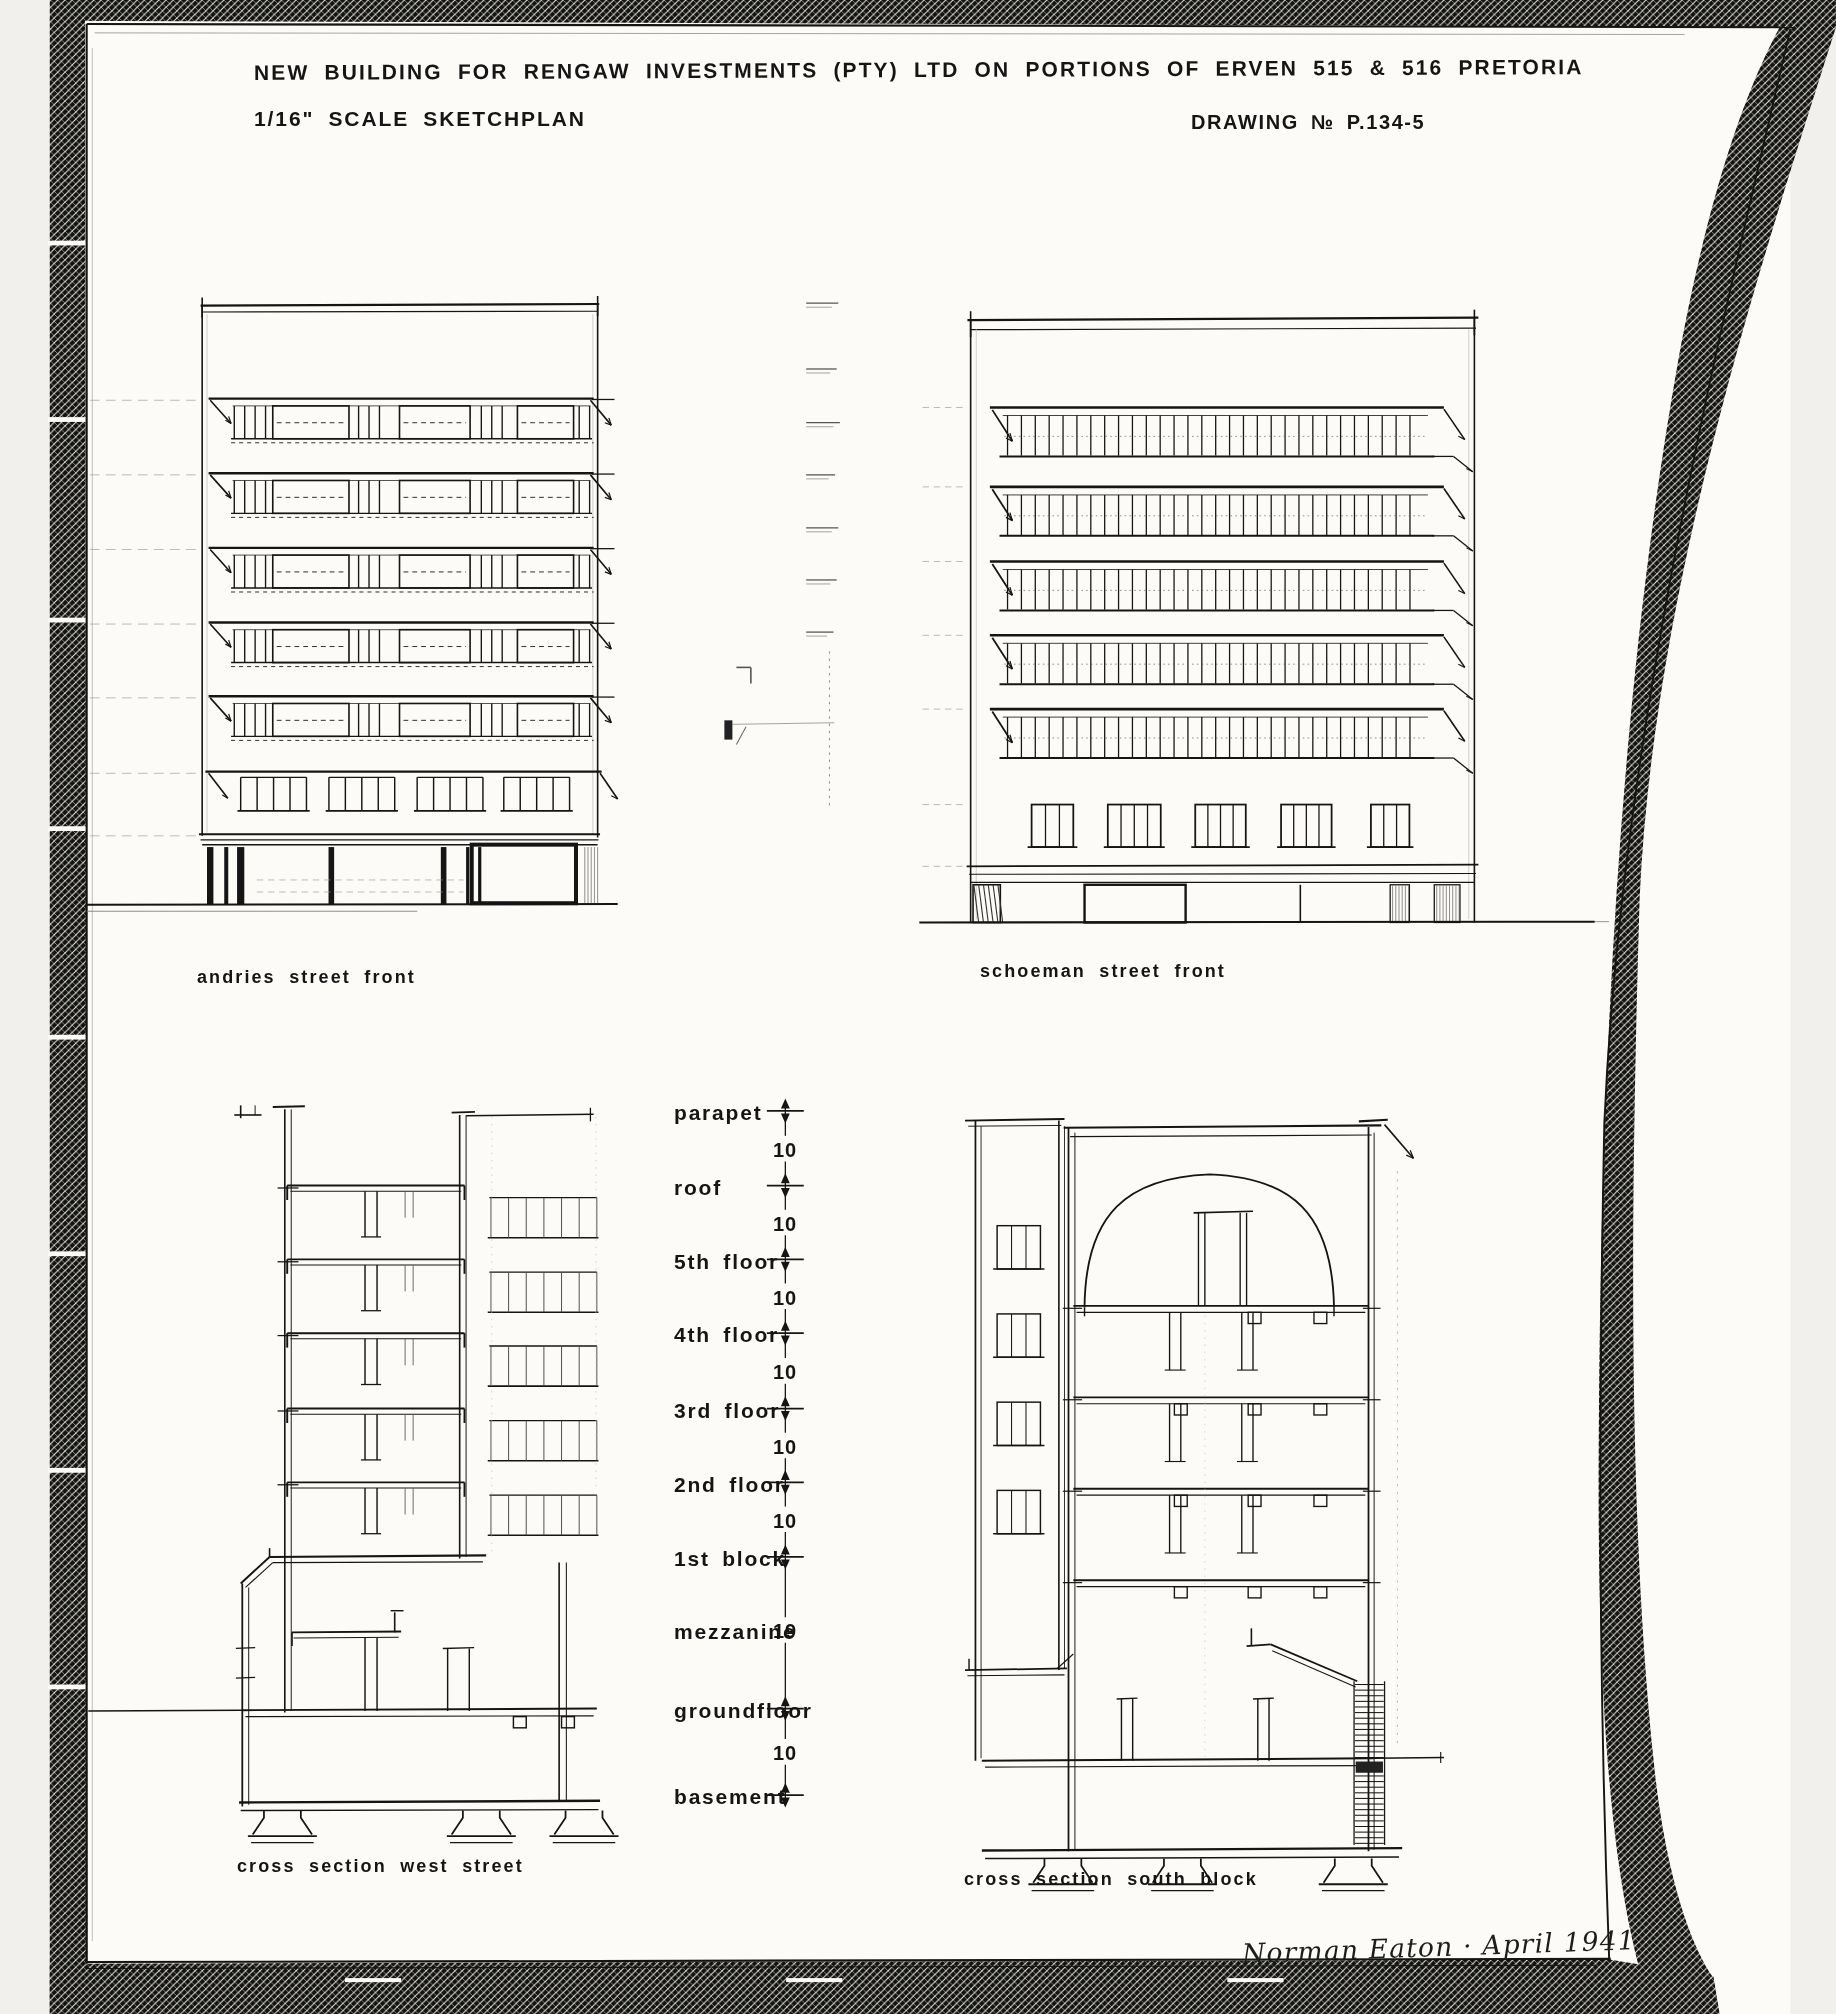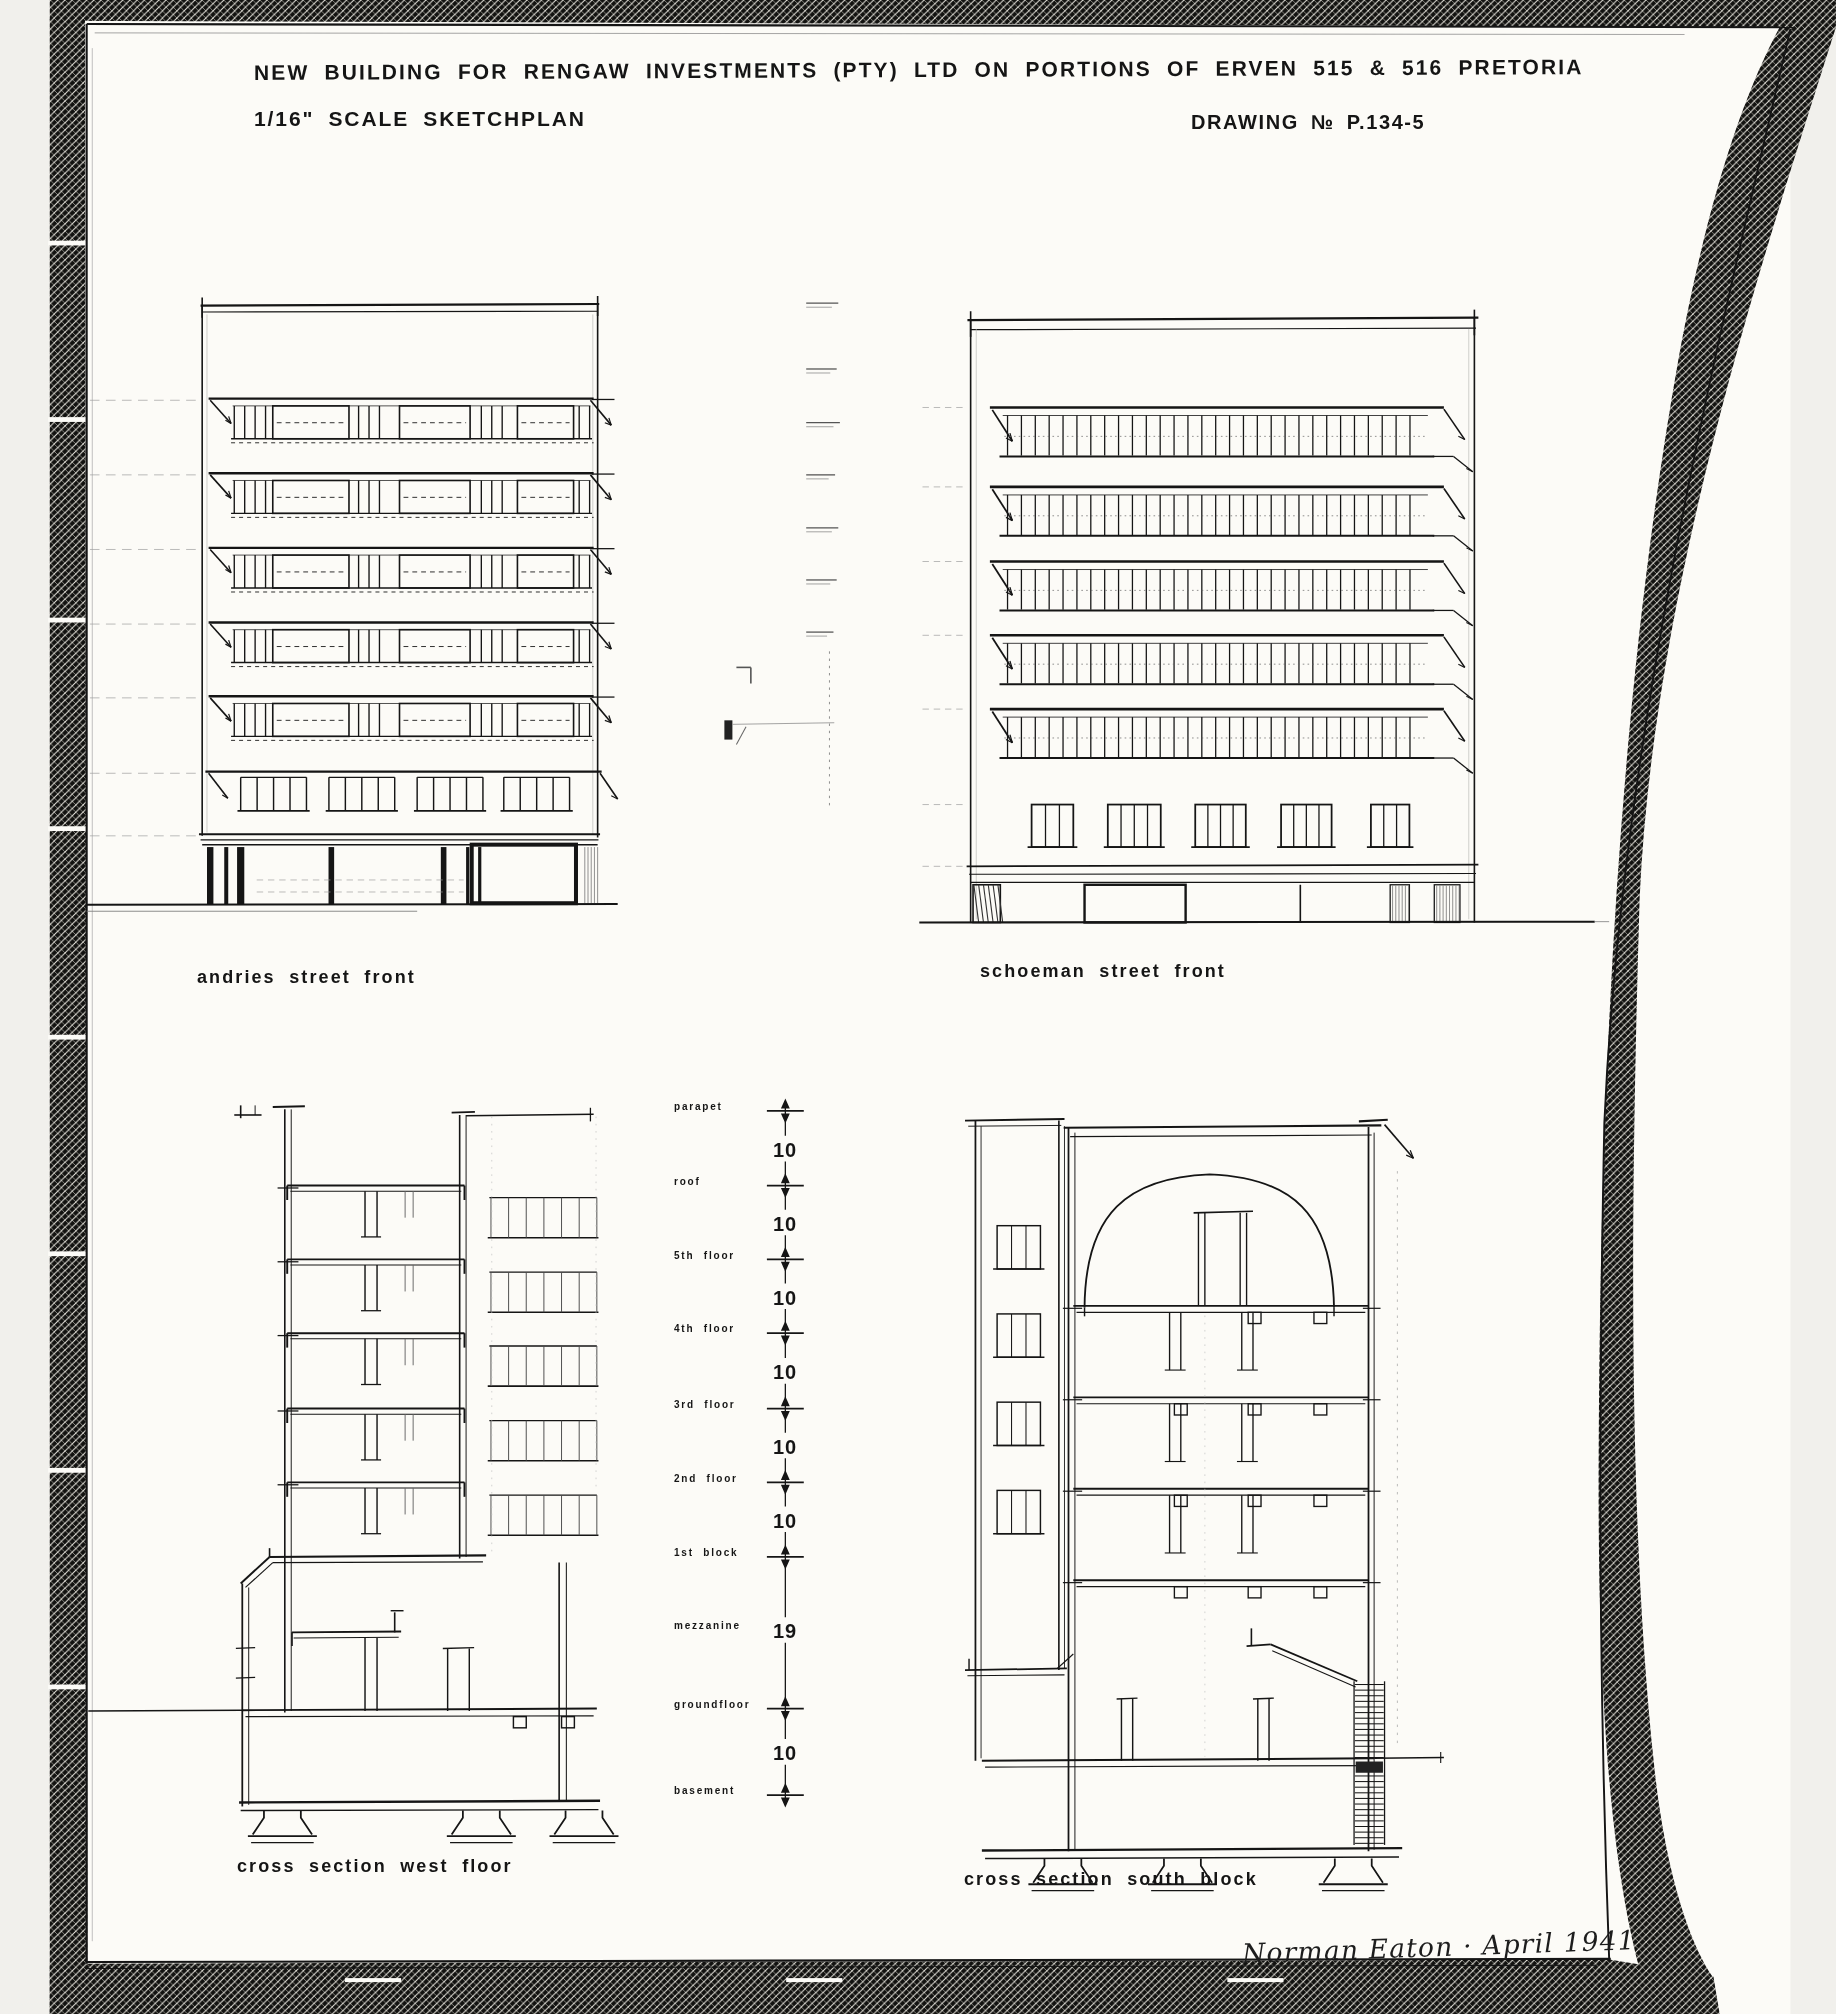--- a/index.html
+++ b/index.html
@@ -8,21 +8,21 @@
   #art{position:absolute;left:0;top:0;width:1837px;height:2015px;}
   .txt{position:absolute;white-space:nowrap;color:#151515;}
   .title{left:254px;top:58px;font-size:21px;font-weight:bold;letter-spacing:2.1px;word-spacing:7.2px;transform:rotate(-0.25deg);}
   .sub-left{left:254px;top:107px;font-size:21px;font-weight:bold;letter-spacing:1.9px;word-spacing:6.4px;}
   .sub-right{left:1191px;top:111px;font-size:20px;font-weight:bold;letter-spacing:1.6px;word-spacing:4.8px;}
   .caption{font-size:18px;font-weight:bold;letter-spacing:2.1px;word-spacing:6.4px;}
   .cap-andries{left:197px;top:967px;}
   .cap-schoeman{left:980px;top:961px;}
   .cap-west{left:237px;top:1856px;}
   .cap-south{left:964px;top:1869px;}
-  .lvl{position:absolute;left:674px;font-size:10px;font-weight:bold;letter-spacing:1.8px;word-spacing:4.8px;white-space:nowrap;}
+  .lvl{position:absolute;left:674px;font-size:21px;font-weight:bold;letter-spacing:1.8px;word-spacing:4.8px;white-space:nowrap;}
   .num{position:absolute;left:785px;transform:translateX(-50%);font-size:20px;font-weight:bold;letter-spacing:0.8px;}
   .signature{left:1242px;top:1931px;font-family:"DejaVu Serif", serif;font-style:italic;
              font-size:26.5px;letter-spacing:1.2px;color:#1d1d1d;transform:rotate(-2deg);}
 </style>
 </head>
 <body>
 
 <div class="stage">
 
   <svg id="art" viewBox="0 0 2290 2512">
@@ -929,21 +929,21 @@
         <line x1="1502" y1="1640" x2="1502" y2="2190" stroke="#bdbdbd" stroke-width="0.8" stroke-dasharray="2,7"></line>
       </g>
     </svg>
 
   <div class="txt title">NEW BUILDING FOR RENGAW INVESTMENTS (PTY) LTD ON PORTIONS OF ERVEN 515 &amp; 516 PRETORIA</div>
   <div class="txt sub-left">1/16" SCALE SKETCHPLAN</div>
   <div class="txt sub-right">DRAWING № P.134-5</div>
 
   <div class="txt caption cap-andries">andries street front</div>
   <div class="txt caption cap-schoeman">schoeman street front</div>
-  <div class="txt caption cap-west">cross section west floor</div>
+  <div class="txt caption cap-west">cross section west street</div>
   <div class="txt caption cap-south">cross section south block</div>
 
   <span class="lvl" style="top:1101px">parapet</span>
   <span class="lvl" style="top:1176px">roof</span>
   <span class="lvl" style="top:1250px">5th floor</span>
   <span class="lvl" style="top:1323px">4th floor</span>
   <span class="lvl" style="top:1399px">3rd floor</span>
   <span class="lvl" style="top:1473px">2nd floor</span>
   <span class="lvl" style="top:1547px">1st block</span>
   <span class="lvl" style="top:1620px">mezzanine</span>

